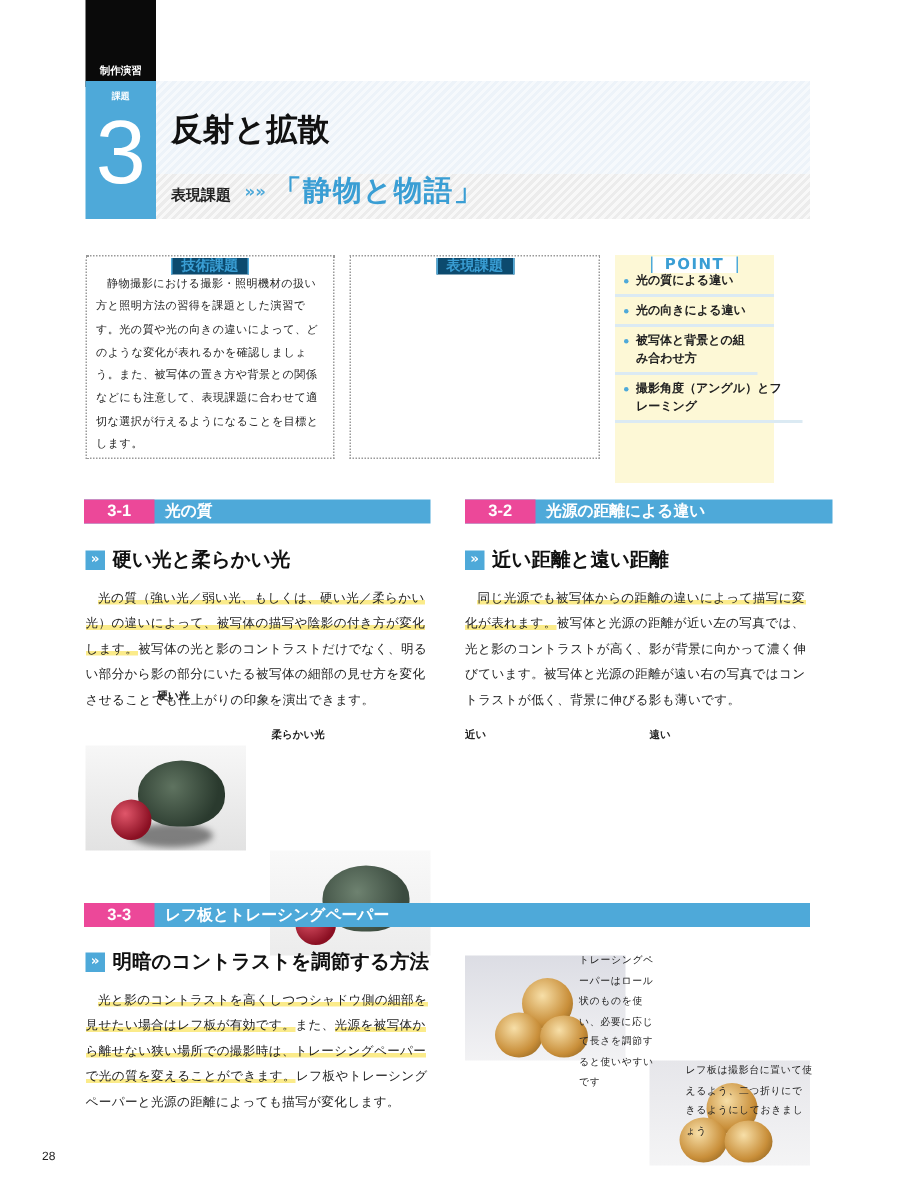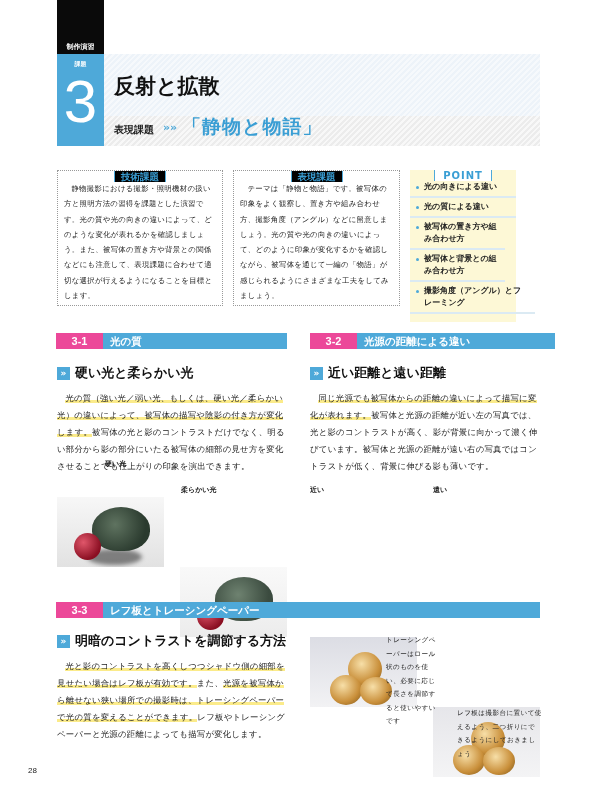--- a/index.html
+++ b/index.html
@@ -17,21 +17,21 @@
      background: repeating-linear-gradient(135deg, #edf3f9 0 2px, #f6f9fc 2px 4px); }
   .hdr-band-lower { left:104px; top:116px; width:436px; height:30px;
      background: repeating-linear-gradient(135deg, #ececec 0 2px, #f8f8f8 2px 4px); }
   .hdr-title { left:114px; top:72px; font-size:21px; font-weight:bold; color:#111; }
   .hdr-sub-label { left:114px; top:123px; font-size:10px; font-weight:bold; color:#222; }
   .hdr-chev { left:163px; top:121px; font-size:11px; color:#4ea9d9; font-weight:bold; }
   .hdr-sub-title { left:182px; top:114px; font-size:19px; color:#3a9ed4; font-weight:bold; letter-spacing:1px;text-align:center; }
 
   
   .dbox { border:1px dotted #999; }
-  .box-title { background:#000000; color:#3a9ed4; font-size:9.5px; font-weight:bold; padding:0 6px;
+  .box-title { background:#0c4a6e; color:#3a9ed4; font-size:9.5px; font-weight:bold; padding:0 6px;
       border-left:1px solid #4ea9d9; border-right:1px solid #4ea9d9; line-height:11px; }
   .box-text { font-size:7.4px; line-height:15.3px; color:#222; text-indent:1em; letter-spacing:0.3px; }
   .point { background:#fdf8d6; }
   .point-title { color:#3a9ed4; font-size:10px; font-weight:bold; letter-spacing:1px; padding:0 8px;
       border-left:1px solid #4ea9d9; border-right:1px solid #4ea9d9; line-height:11px; background:#fff; }
   .point-item { font-size:8px; font-weight:bold; color:#222; padding:3px 6px 3px 14px; position:relative; line-height:12px;
       border-bottom:2px solid #dbeaf3; }
   .point-item:before { content:""; position:absolute; left:6px; top:8px; width:3px; height:3px; background:#4ea9d9; border-radius:50%; }
 
   
@@ -75,31 +75,29 @@
   <div class="abs" style="left:0; right:0; top:-6px; text-align:center;">
     <span class="box-title">技術課題</span>
   </div>
   <div class="box-text" style="position:absolute; left:6px; right:5px; top:10px;">静物撮影における撮影・照明機材の扱い方と照明方法の習得を課題とした演習です。光の質や光の向きの違いによって、どのような変化が表れるかを確認しましょう。また、被写体の置き方や背景との関係などにも注意して、表現課題に合わせて適切な選択が行えるようになることを目標とします。</div>
 </div>
 
 <div class="abs dbox" style="left:233px; top:170px; width:167px; height:136px;">
   <div class="abs" style="left:0; right:0; top:-6px; text-align:center;">
     <span class="box-title">表現課題</span>
   </div>
-  <div class="box-text" style="position:absolute; left:6px; right:5px; top:10px;">テーマは「静物と物語」です。被写体の印象をよく観察し、置き方や組み合わせ方、撮影角度（アングル）などに留意しましょう。光の質や光の向きの違いによって、どのように印象が変化するかを確認しながら、被写体を通じて一編の「物語」が感じられるようにさまざまな工夫をしてみましょう。</div>
 </div>
 
 <div class="abs point" style="left:410px; top:170px; width:106px; height:152px;">
   <div class="abs" style="left:0; right:0; top:-6px; text-align:center;">
     <span class="point-title">POINT</span>
   </div>
   <div style="position:absolute; left:0; right:0; top:8px;">
+    <div class="point-item">光の質による違い</div>
     <div class="point-item">光の向きによる違い</div>
-    <div class="point-item">光の質による違い</div>
-    <div class="point-item" style="width:95px;">被写体の置き方や組み合わせ方</div>
     <div class="point-item" style="width:95px;">被写体と背景との組み合わせ方</div>
     <div class="point-item" style="width:125px;">撮影角度（アングル）とフレーミング</div>
   </div>
 </div>
 
 <div class="abs sec-bar" style="left:56px; top:333px; width:231px;">
   <div class="sec-num">3-1</div>
   <div class="sec-title">光の質</div>
 </div>
 <div class="abs sub-head" style="left:57px; top:364px;">

